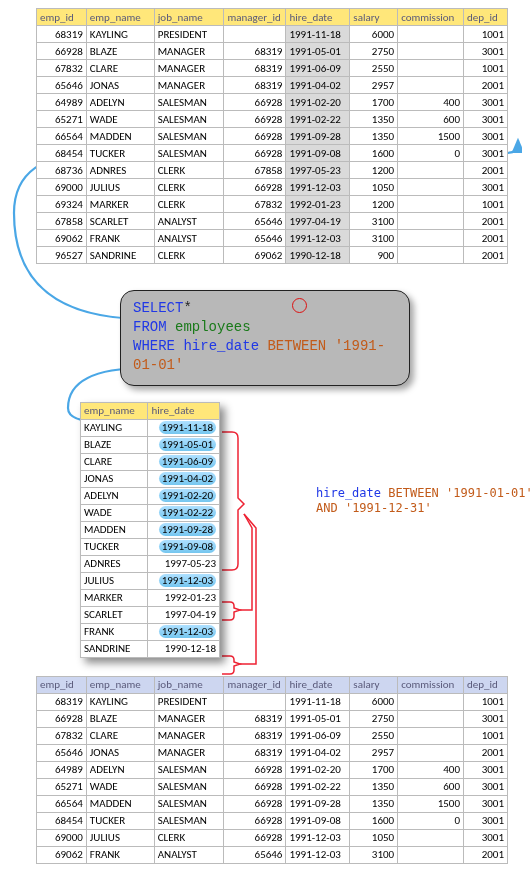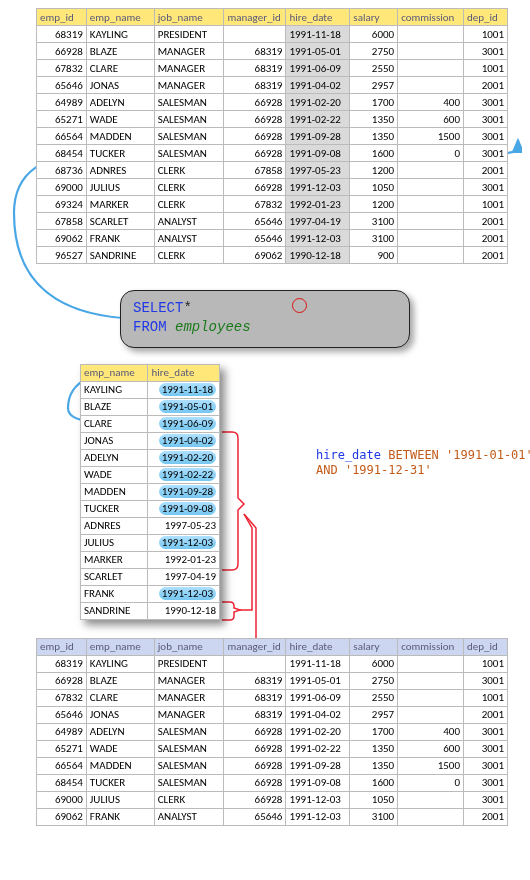--- a/index.html
+++ b/index.html
@@ -55,21 +55,21 @@
     padding: 8px 12px 10px;
     font-family: Consolas, "Courier New", monospace;
     font-size: 14px;
     line-height: 1.35;
     color: #222;
     box-shadow: 4px 4px 6px rgba(0,0,0,0.35);
     z-index: 3;
   }
   .kw-blue { color: #2038e6; }
   .kw-orange { color: #c25b1a; }
-  .kw-green { color: #1a7a1a; font-style: italic; }
+  .kw-green { color: #1a7a1a; }
   .kw-dark { color: #222; }
   .star-circle {
     position: absolute;
     left: 171px; top: 7px;
     width: 15px; height: 15px;
     border: 1.5px solid #d11;
     border-radius: 50%;
     pointer-events: none;
   }
 
@@ -318,20 +318,26 @@
   </table>
 
   <div class="sql-box">
     <div class="star-circle"></div>
     <div>
       <span class="kw-blue">SELECT</span><span class="kw-dark">*</span>
     </div>
     <div>
       <span class="kw-blue">FROM</span>
       <span class="kw-green">employees</span>
+    </div>
+    <div>
+      <span class="kw-blue">WHERE</span>
+      <span class="kw-blue">hire_date</span>
+      <span class="kw-orange">BETWEEN</span>
+      <span class="kw-orange">'1991-01-01'</span>
     </div>
   </div>
 
   <div class="mid-wrap">
     <table class="mid-table" id="mid-table">
       <colgroup>
           <col class="m1">
           <col class="m2">
         </colgroup>
       <thead>

